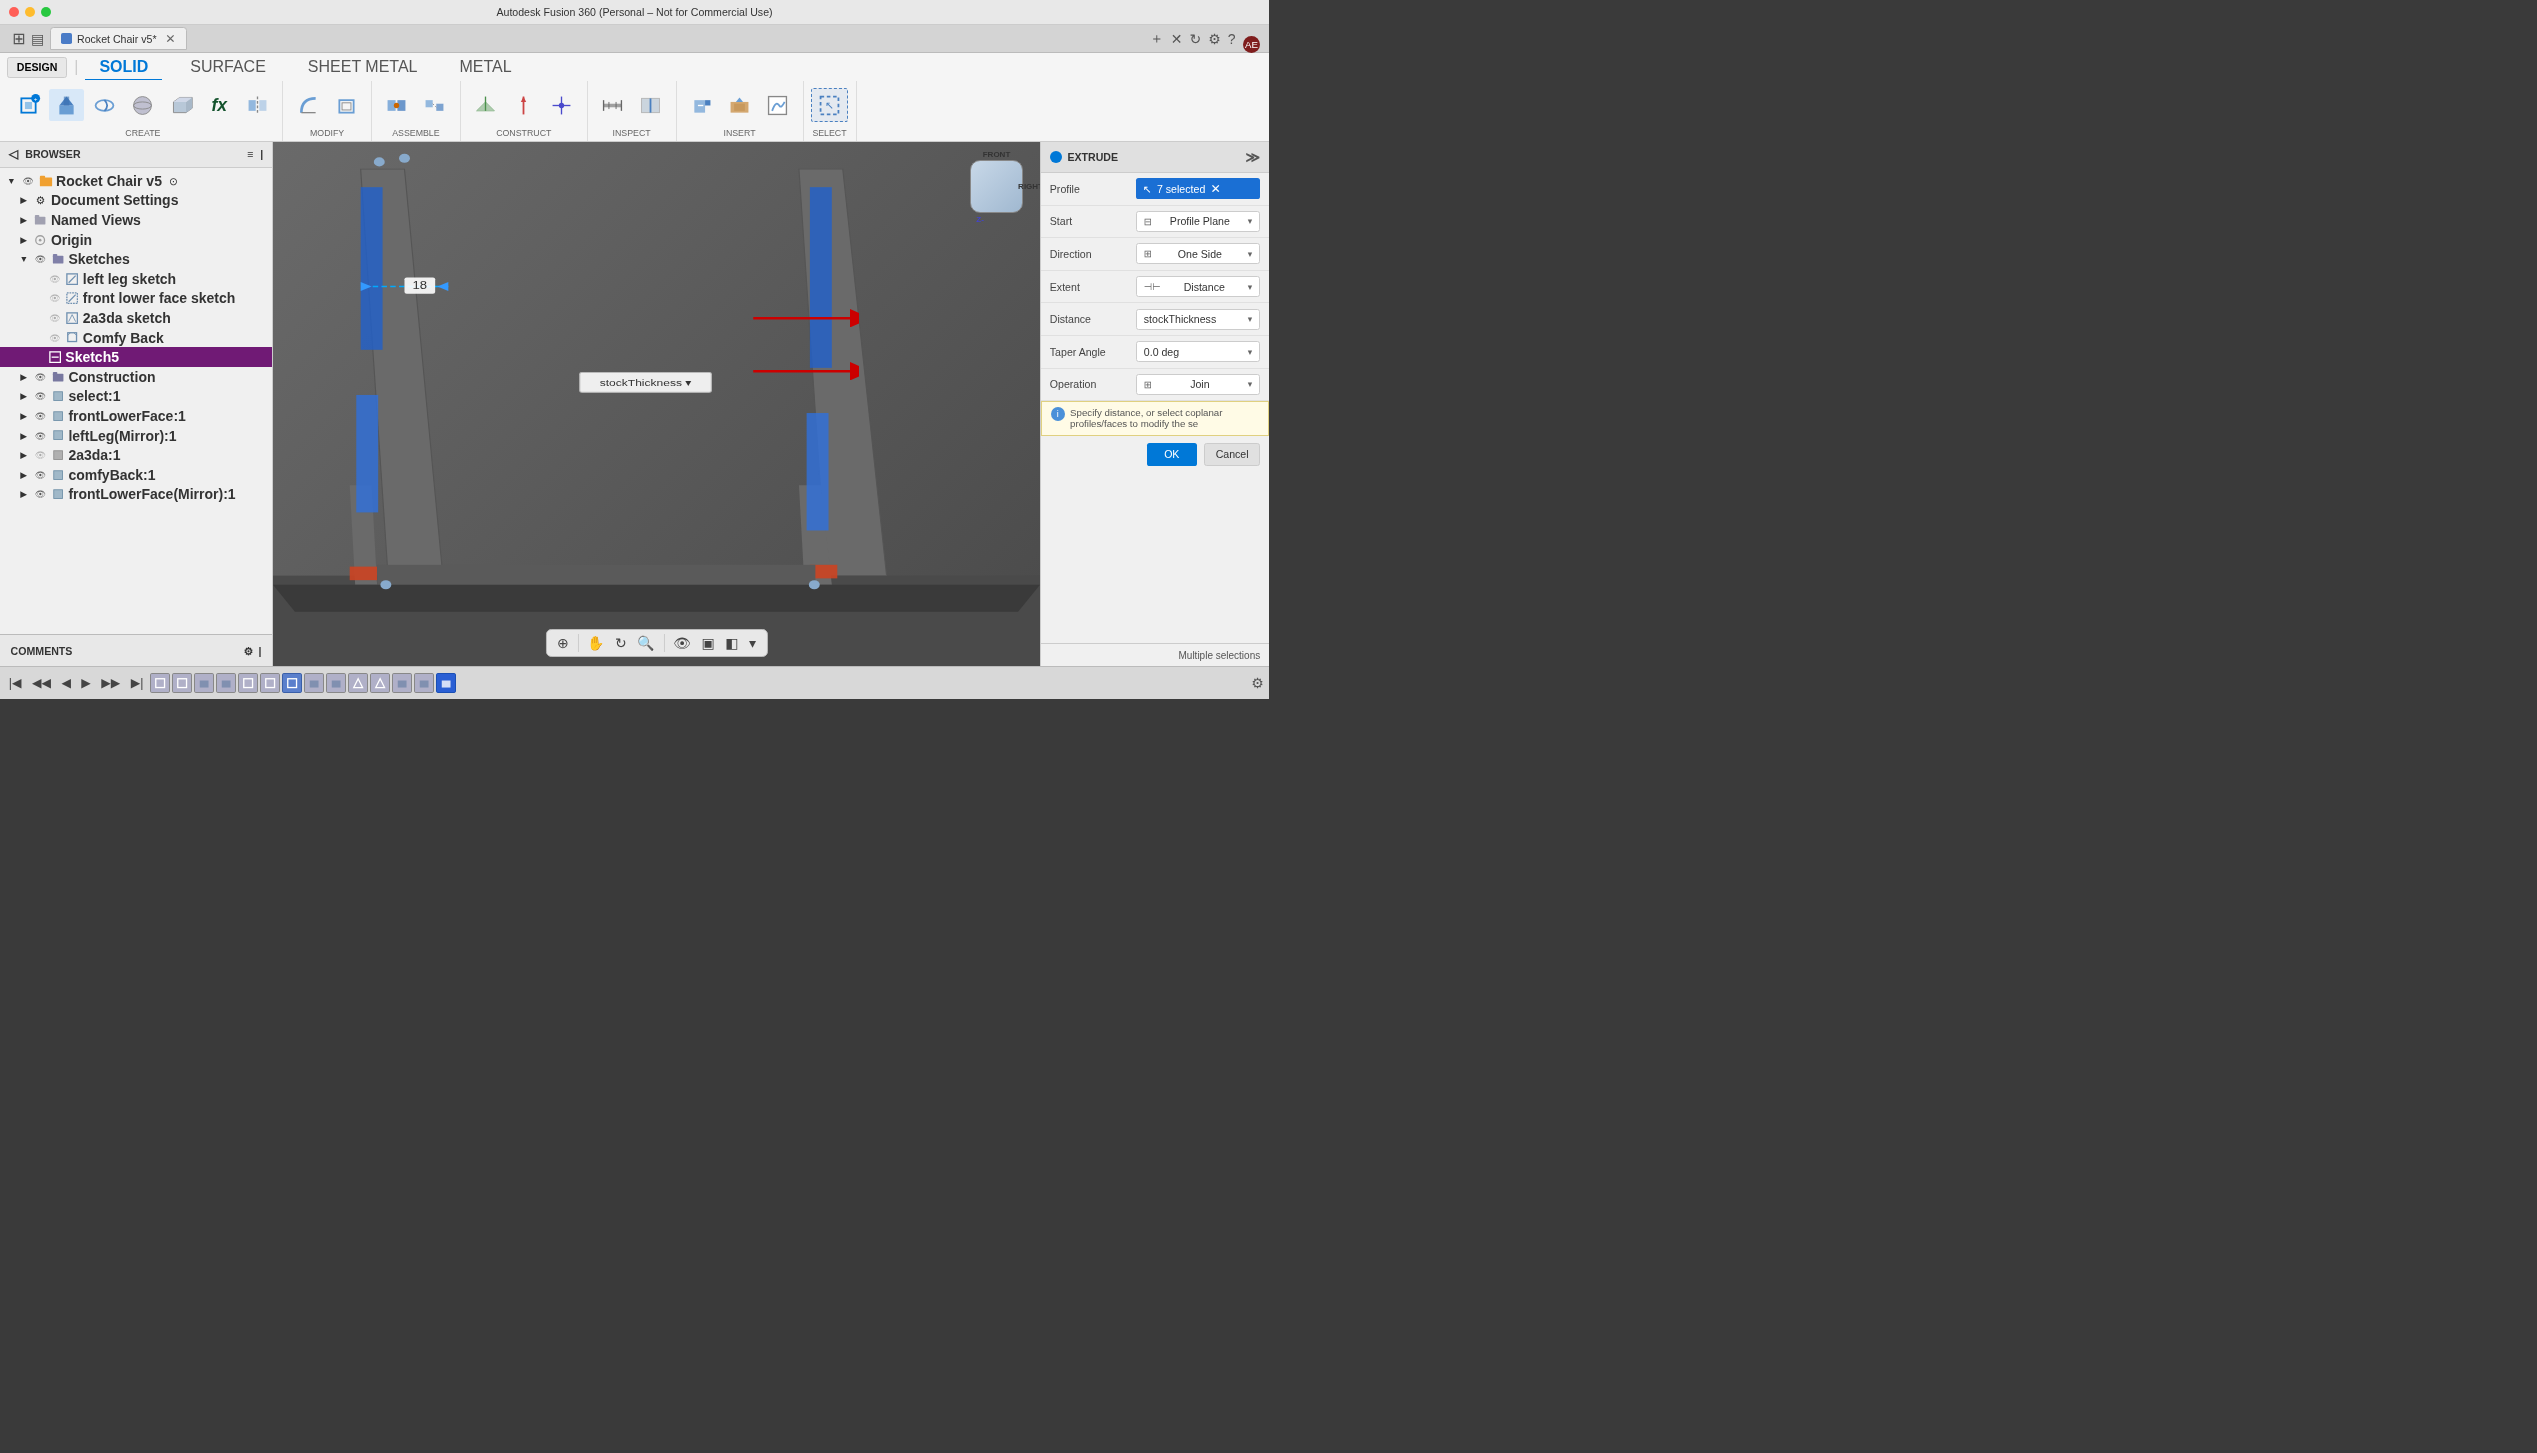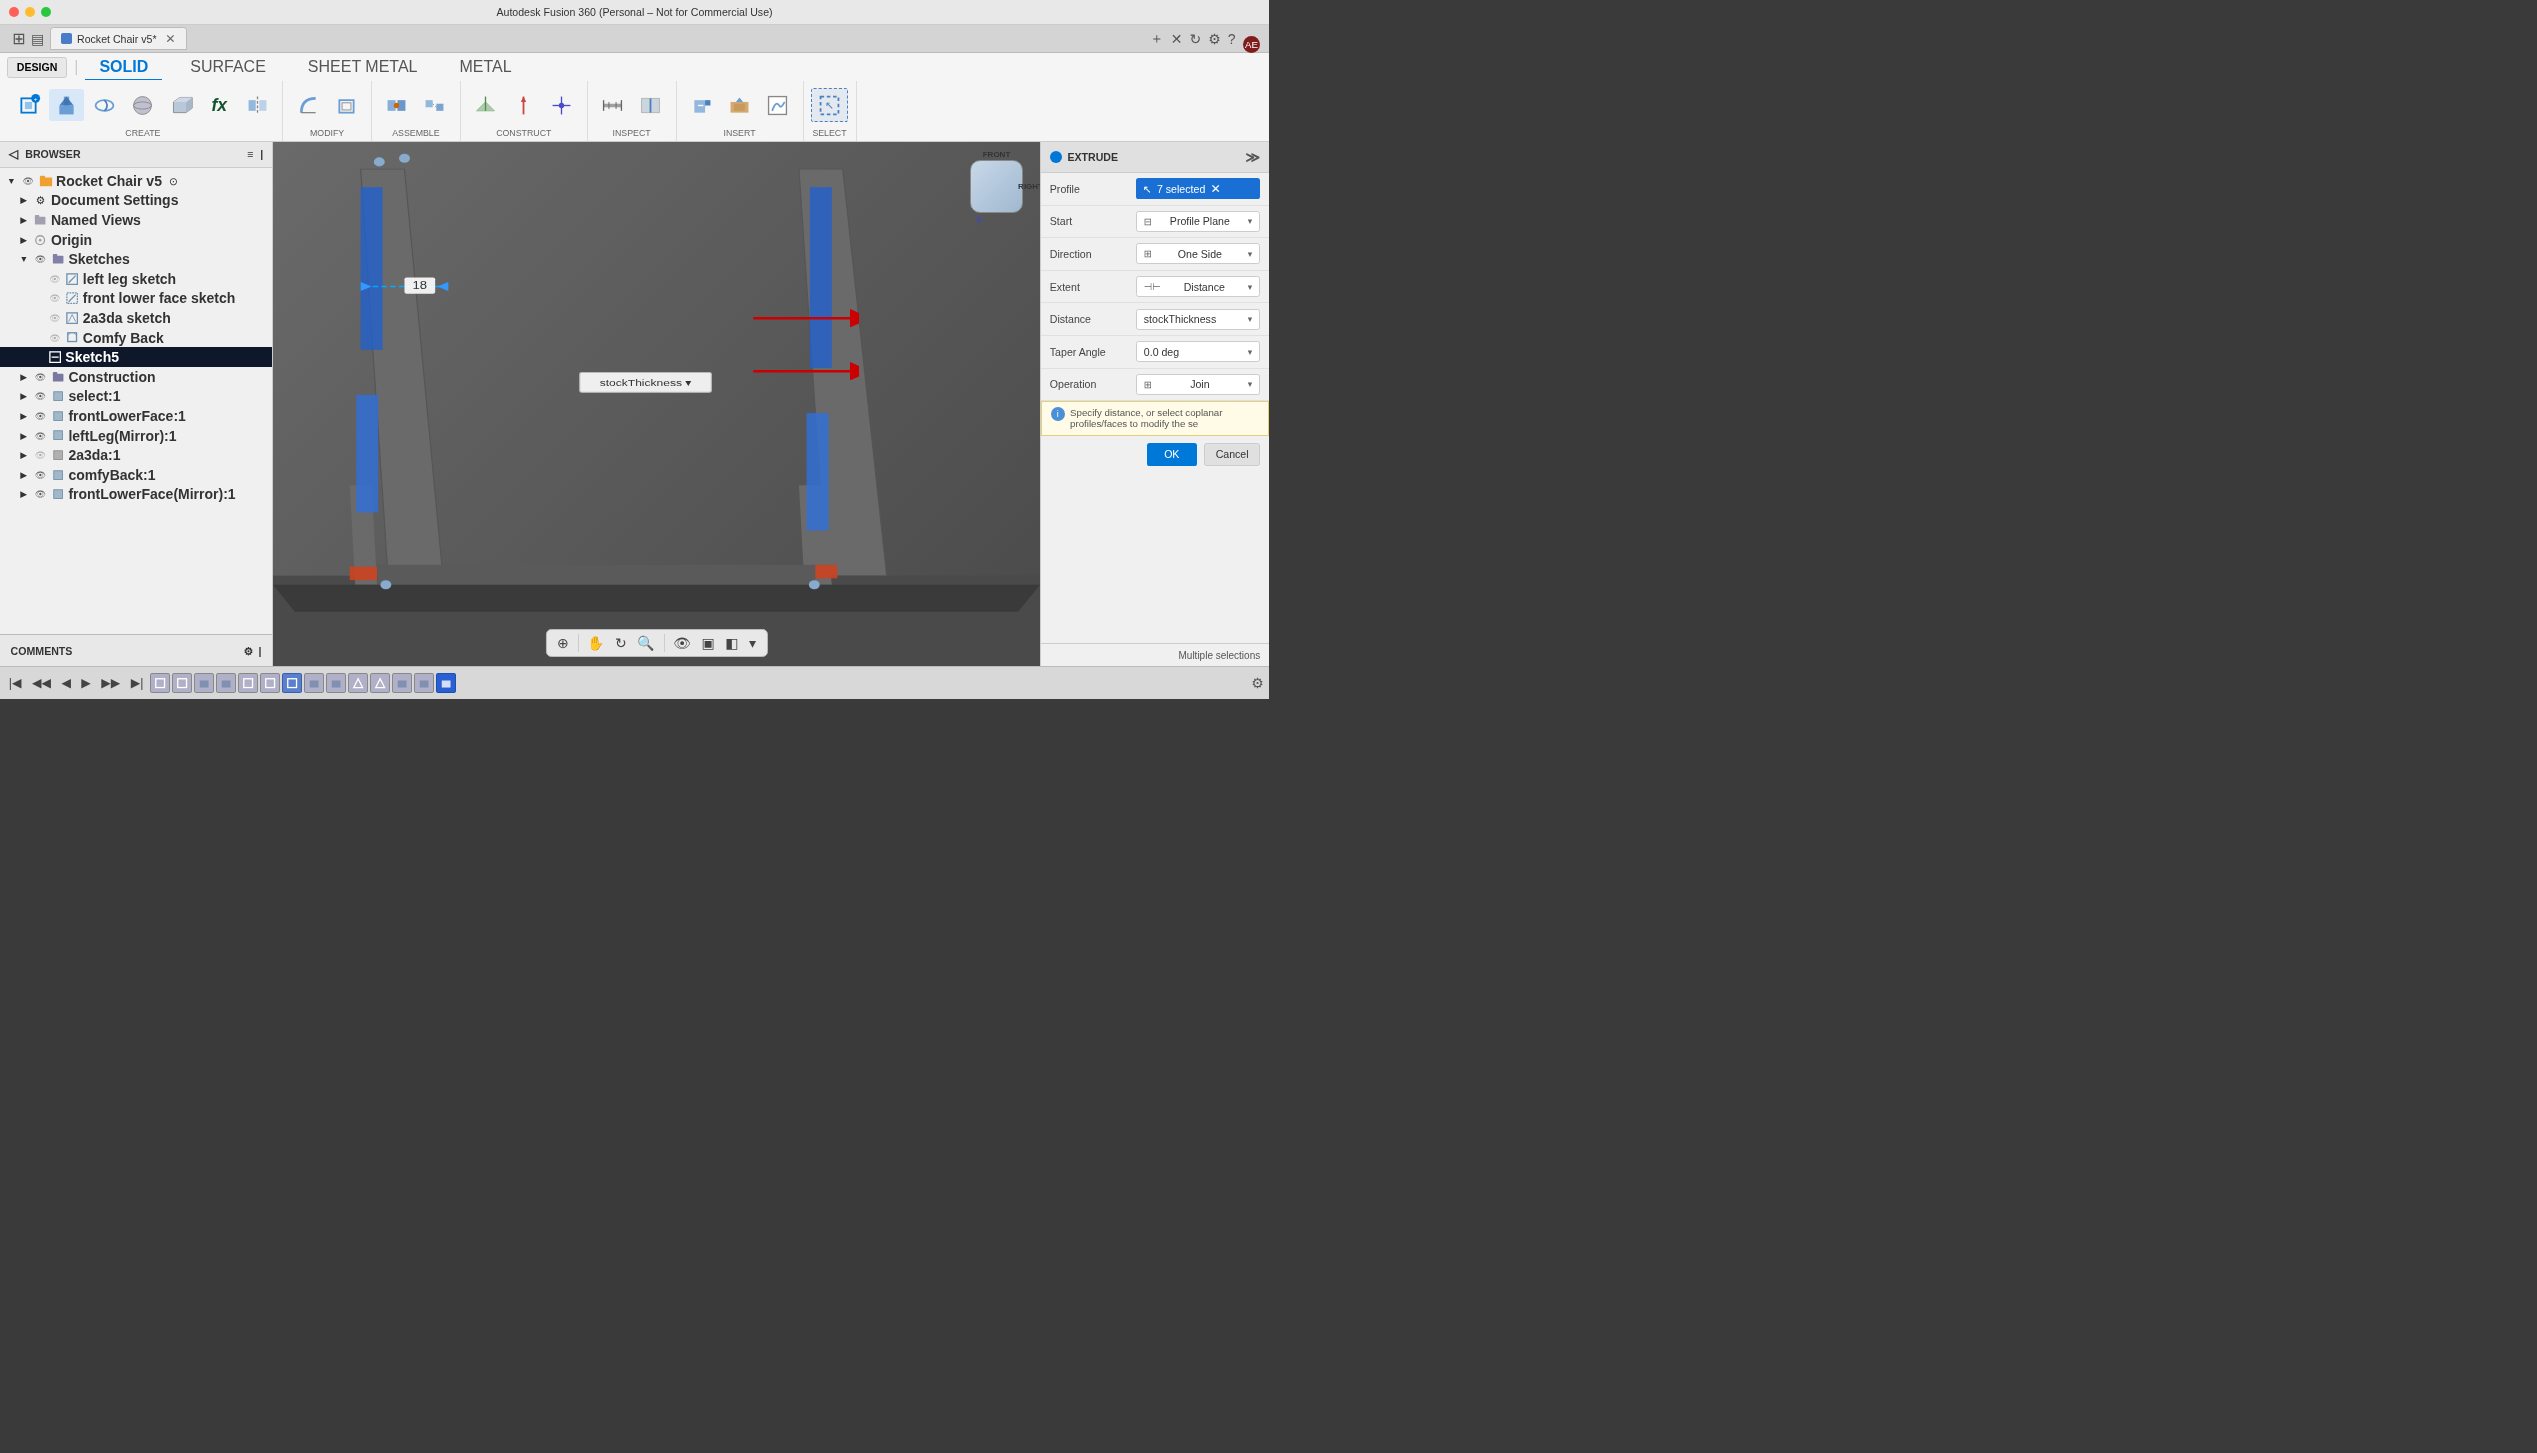--- a/index.html
+++ b/index.html
@@ -206,21 +206,21 @@
     }
     .tree-item {
       display: flex;
       align-items: center;
       padding: 1.8px 5.3px;
       cursor: pointer;
       font-size: 10.6px;
       gap: 3.5px;
       white-space: nowrap;
     }
-    .tree-item.selected { background: #0f172a; color: white; }
+    .tree-item.selected { background: #701a75; color: white; }
     .tree-item.selected * { color: white; }
     .tree-toggle {
       width: 12.3px;
       height: 12.3px;
       display: flex;
       align-items: center;
       justify-content: center;
       font-size: 8.8px;
       flex-shrink: 0;
     }

